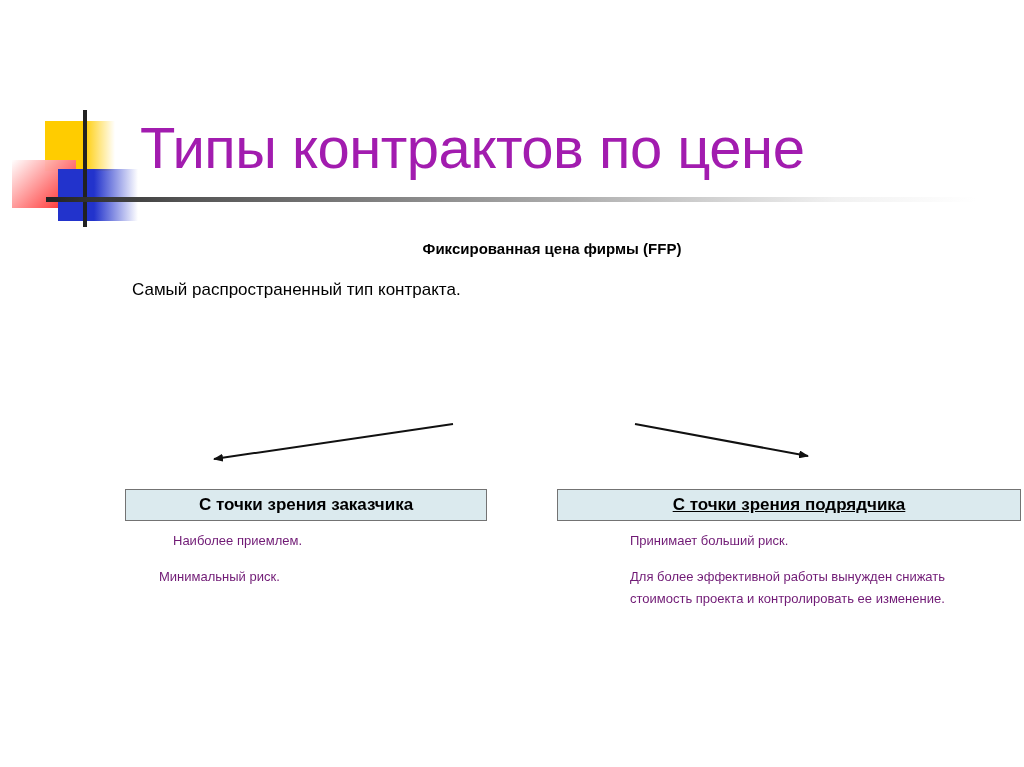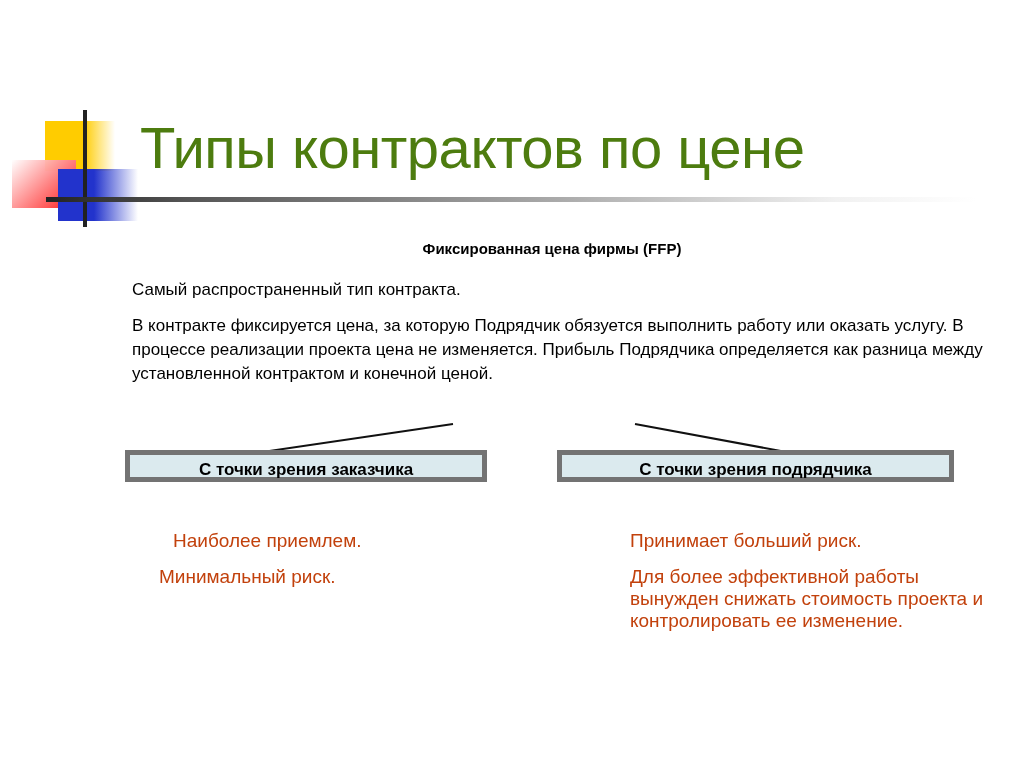--- a/index.html
+++ b/index.html
@@ -12,39 +12,39 @@
     .sq-yellow { position: absolute; left: 45px; top: 121px; width: 70px; height: 50px;
       background: linear-gradient(to right, #ffcc00 0%, #ffcc00 55%, rgba(255,204,0,0) 100%); }
     .sq-red { position: absolute; left: 12px; top: 160px; width: 64px; height: 48px;
       background: linear-gradient(135deg, rgba(255,255,255,0.9) 0%, #ff8080 55%, #ff1a1a 100%); }
     .sq-blue { position: absolute; left: 58px; top: 169px; width: 80px; height: 52px;
       background: linear-gradient(to right, #2233cc 0%, #2233cc 45%, rgba(34,51,204,0) 100%); }
     .vline { position: absolute; left: 83px; top: 110px; width: 4px; height: 117px; background: #222; }
     .hline { position: absolute; left: 46px; top: 197px; width: 930px; height: 5px;
       background: linear-gradient(to right, #222 0%, #555 15%, #aaa 55%, rgba(220,220,220,0.4) 85%, rgba(255,255,255,0) 100%); }
 
-    .title { position: absolute; left: 140px; top: 108px; font-size: 58px; color: #4d7c0f;
+    .title { position: absolute; left: 140px; top: 108px; font-size: 58px; color: #a21caf;
       font-family: "Liberation Sans", sans-serif; letter-spacing: -0.5px; line-height: 80px; white-space: nowrap; }
 
     .subtitle { position: absolute; left: 0; width: 1024px; top: 240px; text-align: center;
       font-size: 15px; font-weight: bold; }
     .subtitle span { position: relative; left: 40px; }
 
     .para { position: absolute; left: 132px; width: 860px; font-size: 17px; line-height: 24px; }
     .p1 { top: 278px; }
     .p2 { top: 314px; }
 
     .arrows { position: absolute; left: 0; top: 0; width: 1024px; height: 767px; pointer-events: none; }
 
-    .box { position: absolute; top: 450px; height: 32px; background: #dbeaee; border: 5px solid #737373;
+    .box { position: absolute; top: 489px; height: 32px; background: #dbeaee; border: 1px solid #737373;
       box-sizing: border-box; font-weight: bold; font-size: 17px; text-align: center; line-height: 30px; }
     .box-left { left: 125px; width: 362px; }
-    .box-right { left: 557px; width: 397px; }
+    .box-right { left: 557px; width: 464px; text-decoration: underline; }
 
-    .note { position: absolute; font-size: 19px; line-height: 22px; color: #c2410c; }
+    .note { position: absolute; font-size: 13px; line-height: 22px; color: #701a75; }
     .nl1 { left: 173px; top: 530px; }
     .nl2 { left: 159px; top: 566px; }
     .nr1 { left: 630px; top: 530px; }
     .nr2 { left: 630px; top: 566px; width: 370px; }
   </style>
 </head>
 <body>
 
 <div class="slide">
 
@@ -56,21 +56,20 @@
   </div>
   <div class="hline"></div>
 
   <div class="title">Типы контрактов по цене</div>
 
   <div class="subtitle">
     <span>Фиксированная цена фирмы (FFP)</span>
   </div>
 
   <div class="para p1">Самый распространенный тип контракта.</div>
-  <div class="para p2">В контракте фиксируется цена, за которую Подрядчик обязуется выполнить работу или оказать услугу. В процессе реализации проекта цена не изменяется. Прибыль Подрядчика определяется как разница между установленной контрактом и конечной ценой.</div>
 
   <svg class="arrows" viewBox="0 0 1024 767">
     <defs>
       <marker id="ah" markerWidth="10" markerHeight="8" refX="9" refY="4" orient="auto" markerUnits="userSpaceOnUse">
         <path d="M0,0 L10,4 L0,8 Z" fill="#111"></path>
       </marker>
     </defs>
     <line x1="453" y1="424" x2="214" y2="459" stroke="#111" stroke-width="2" marker-end="url(#ah)"></line>
     <line x1="635" y1="424" x2="808" y2="456" stroke="#111" stroke-width="2" marker-end="url(#ah)"></line>
   </svg>

